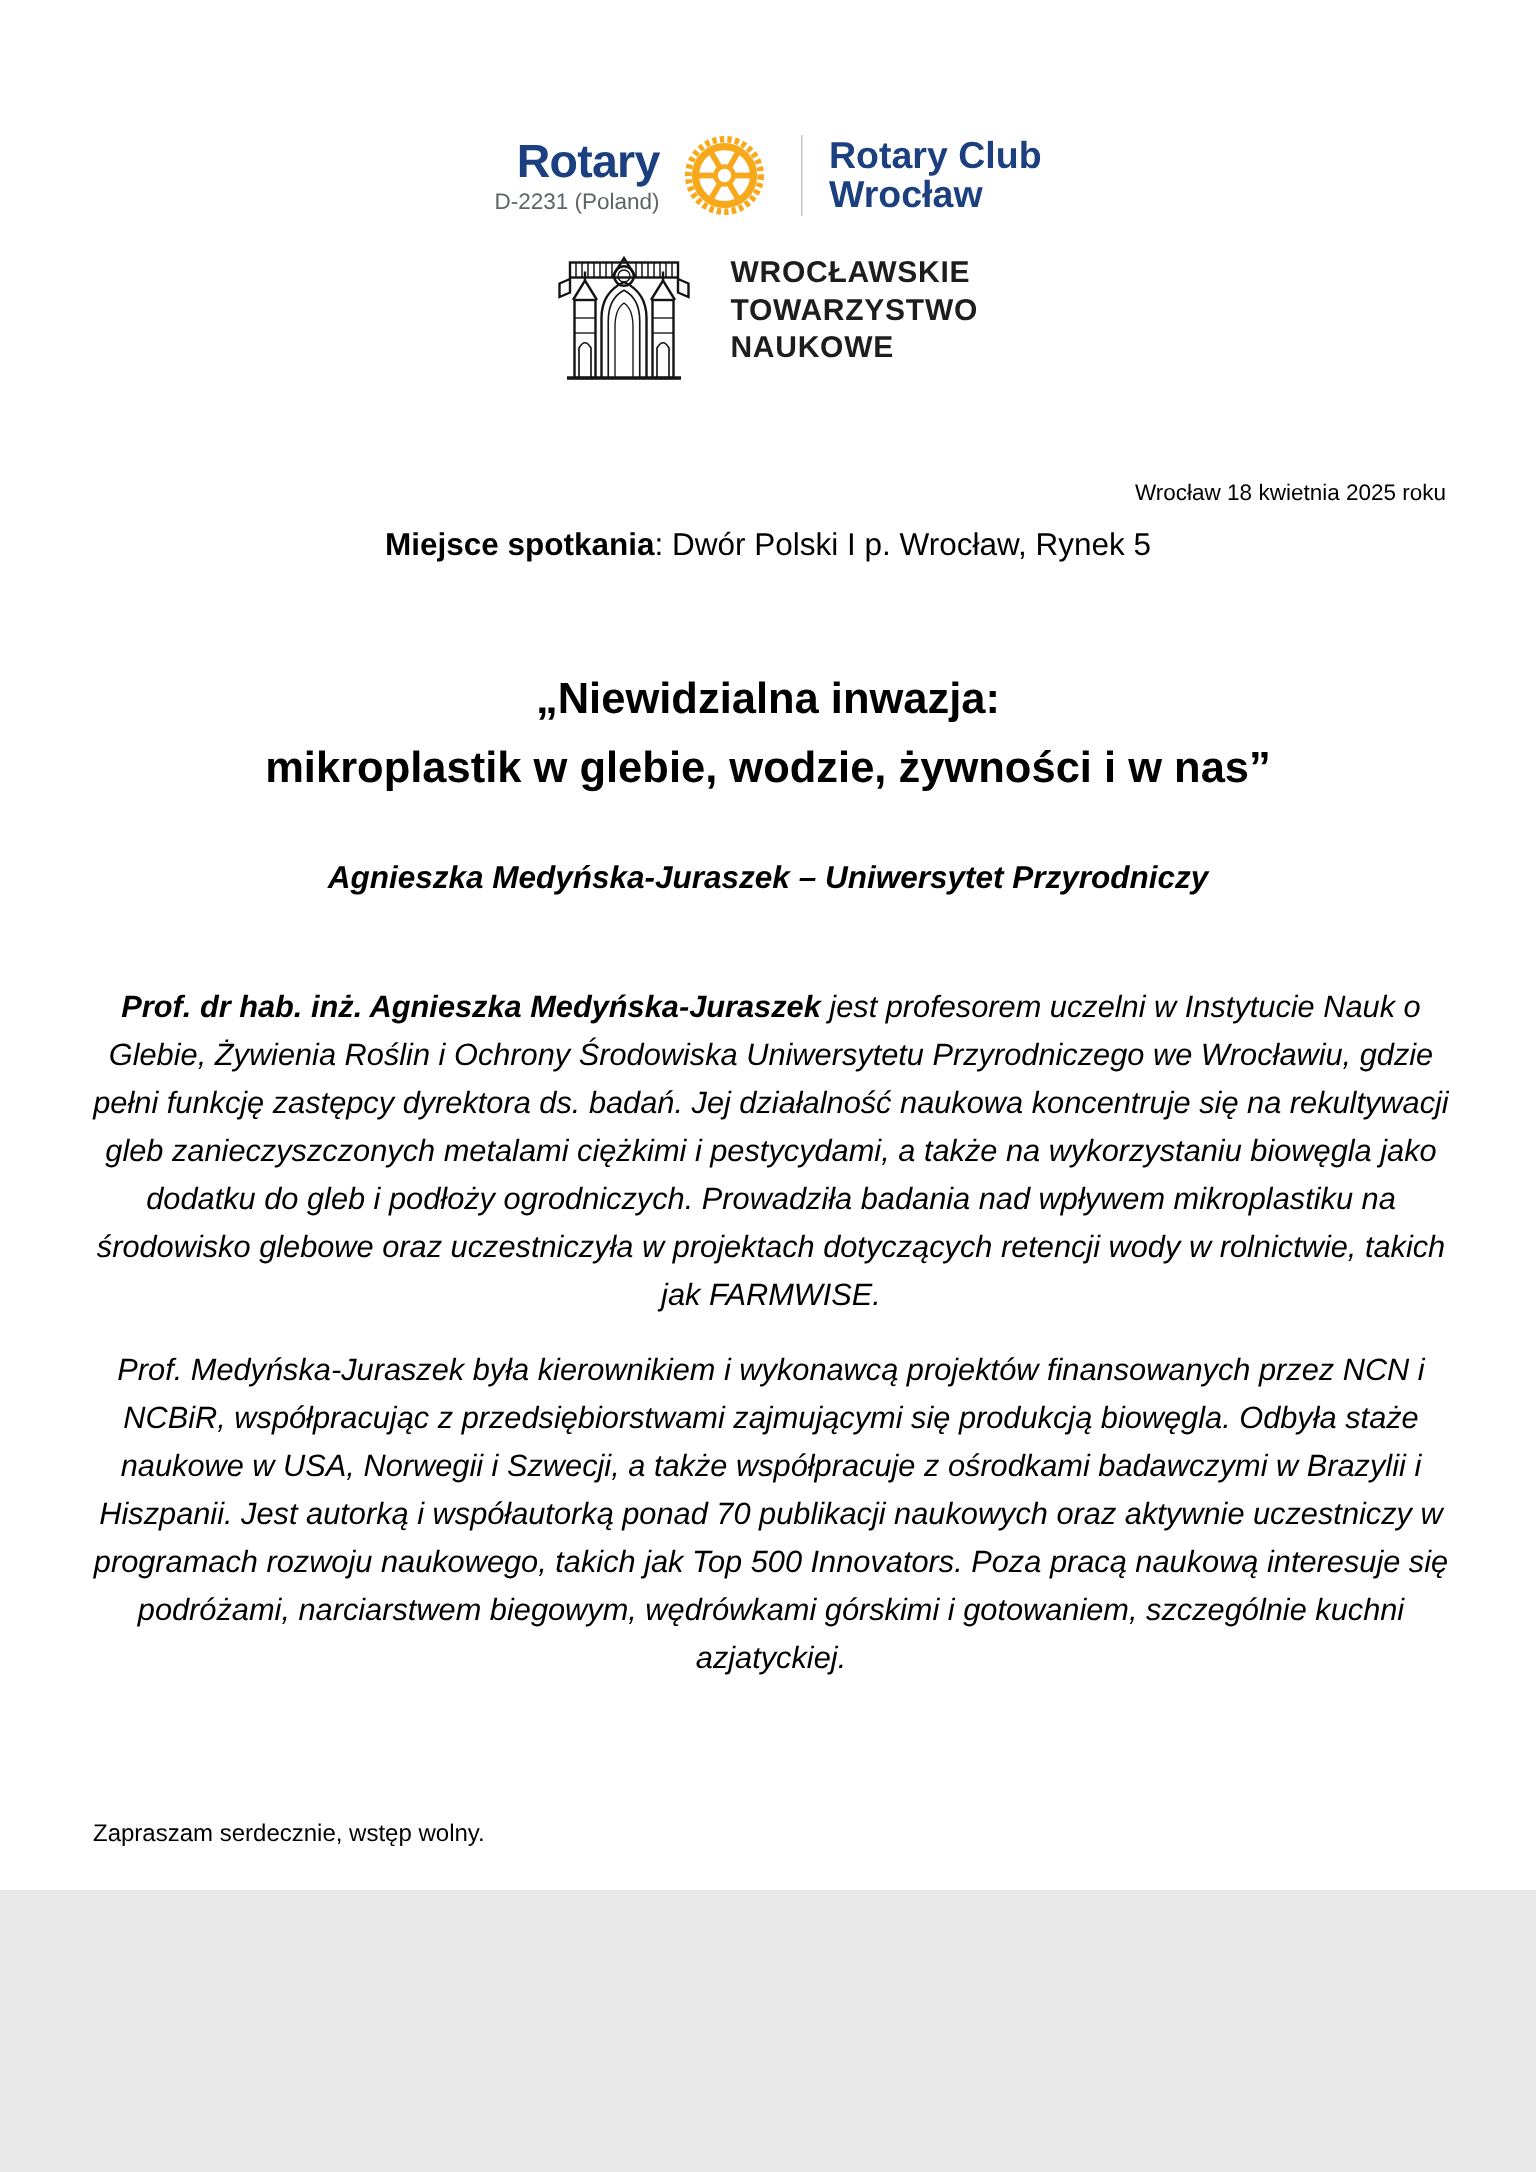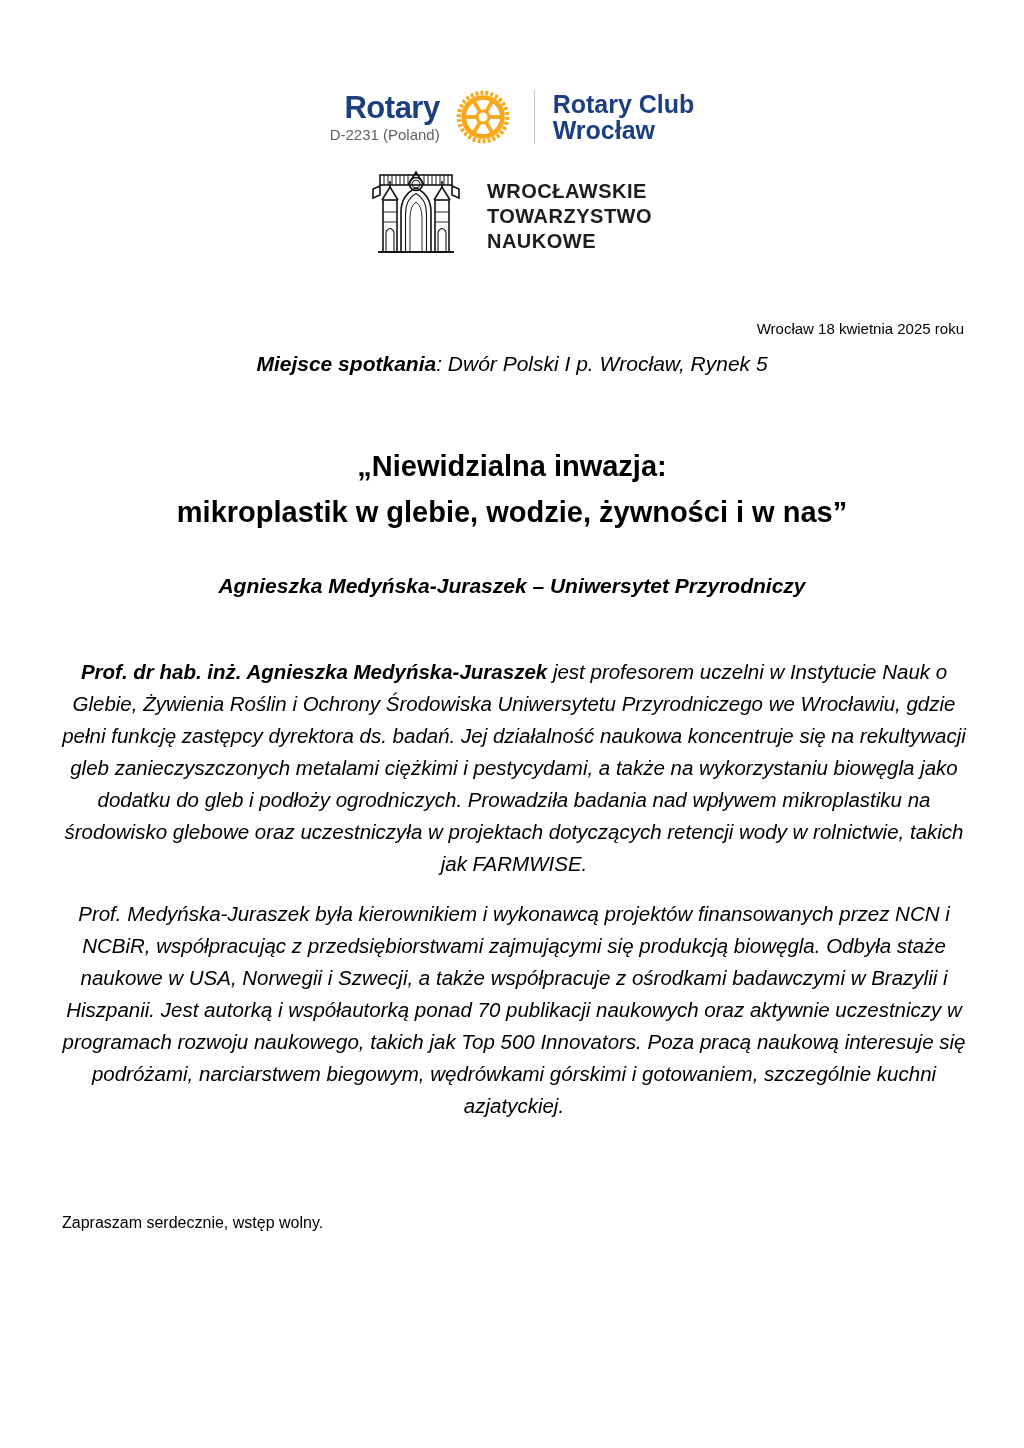--- a/index.html
+++ b/index.html
@@ -1,39 +1,39 @@
 <!DOCTYPE html>
 <html lang="pl"><head>
 <meta charset="utf-8">
 <style>
   * { margin:0; padding:0; box-sizing:border-box; }
   html,body { background:#e8e8e8; }
   .page {
-    width:1024px; height:1448px; margin:0 auto; background:#ffffff;
+    width:1024px; height:1260px; margin:0 auto; background:#ffffff;
     font-family:"Liberation Sans", sans-serif; color:#000;
     position:relative; overflow:hidden;
   }
   
   .logos { padding-top:88px; display:flex; flex-direction:column; align-items:center; }
   .rotary-logo { display:flex; align-items:center; gap:10px; }
   .rotary-left { display:flex; flex-direction:column; align-items:flex-end; line-height:1; }
   .rotary-word { font-size:31px; font-weight:bold; color:#1b3f7f; letter-spacing:-0.5px; }
   .rotary-district { font-size:15px; color:#5e6468; margin-top:4px; }
   .rotary-wheel { width:58px; height:58px; margin:0 4px; }
   .rotary-divider { width:1px; height:54px; background:#c3c8cd; margin:0 8px; }
   .rotary-club { display:flex; flex-direction:column; line-height:1.05; }
   .rotary-club span { font-size:25px; font-weight:bold; color:#1b3f7f; }
-  .wtn-logo { margin-top:24px; display:flex; align-items:flex-end; gap:27px; }
+  .wtn-logo { margin-top:24px; display:flex; align-items:flex-start; gap:27px; }
   .wtn-gate { width:88px; height:84px; }
   .wtn-text { display:flex; flex-direction:column; line-height:1.25; }
   .wtn-text span { font-size:20px; font-weight:bold; color:#1d1d1d; letter-spacing:0.5px; }
   
   .dateline { margin-top:66px; text-align:right; padding-right:60px; font-size:15px; }
   .event-title { margin-top:24px; text-align:center; font-size:34px; font-weight:bold; }
-  .meta { margin-top:12px; text-align:center; font-size:21px; line-height:30px;font-style:italic; }
+  .meta { margin-top:12px; text-align:center; font-size:21px; line-height:30px; }
   .meta b { font-weight:bold; }
   .lecture-title { margin-top:64px; text-align:center; font-size:29px; font-weight:bold; line-height:46px; }
   .speaker { margin-top:36px; text-align:center; font-size:21px; font-weight:bold; font-style:italic; line-height:29px; }
   
   .bio { margin:0 58px 0 62px; font-style:italic; font-size:20.5px; line-height:32px; text-align:center; }
   .bio.first { margin-top:56px; }
   .bio + .bio { margin-top:18px; }
   .bio b { font-weight:bold; }
   
   .footer { margin-top:86px; margin-left:62px; font-size:16px; line-height:30px; }

